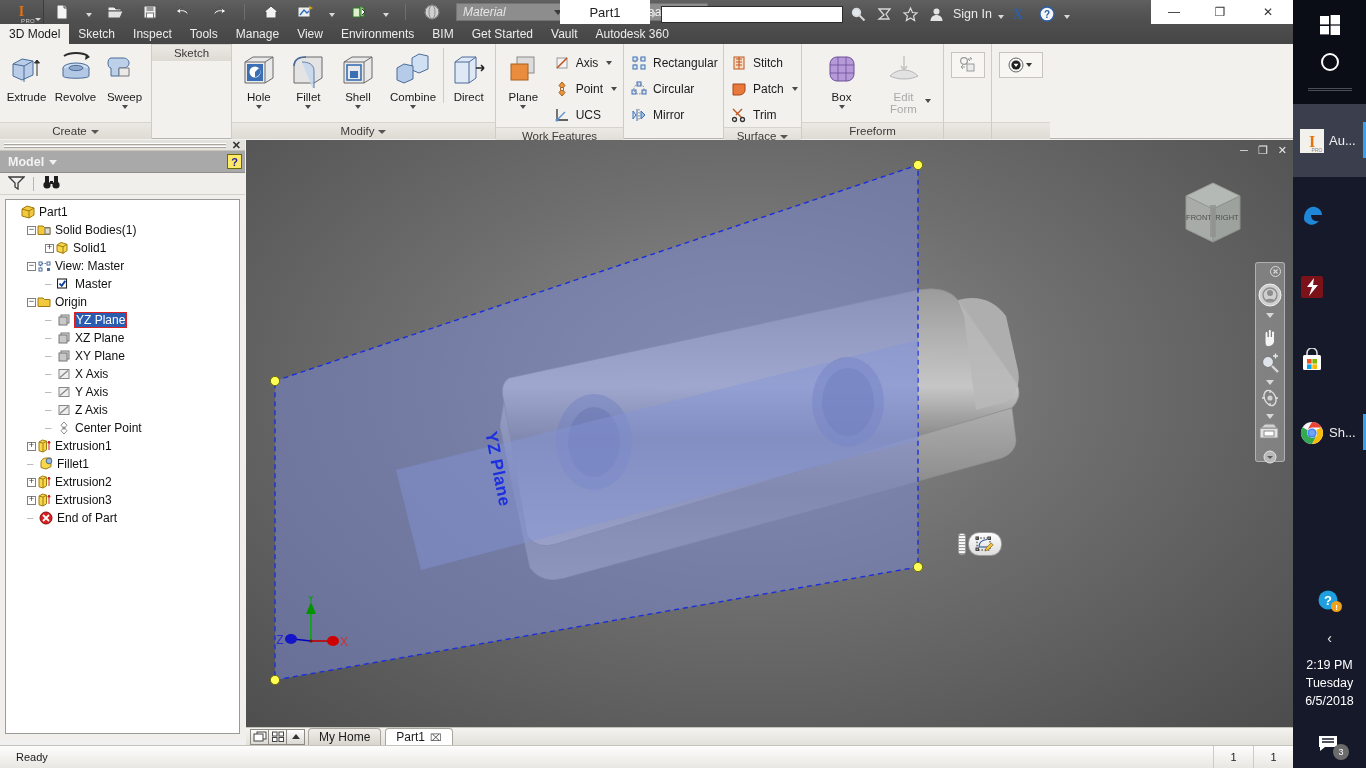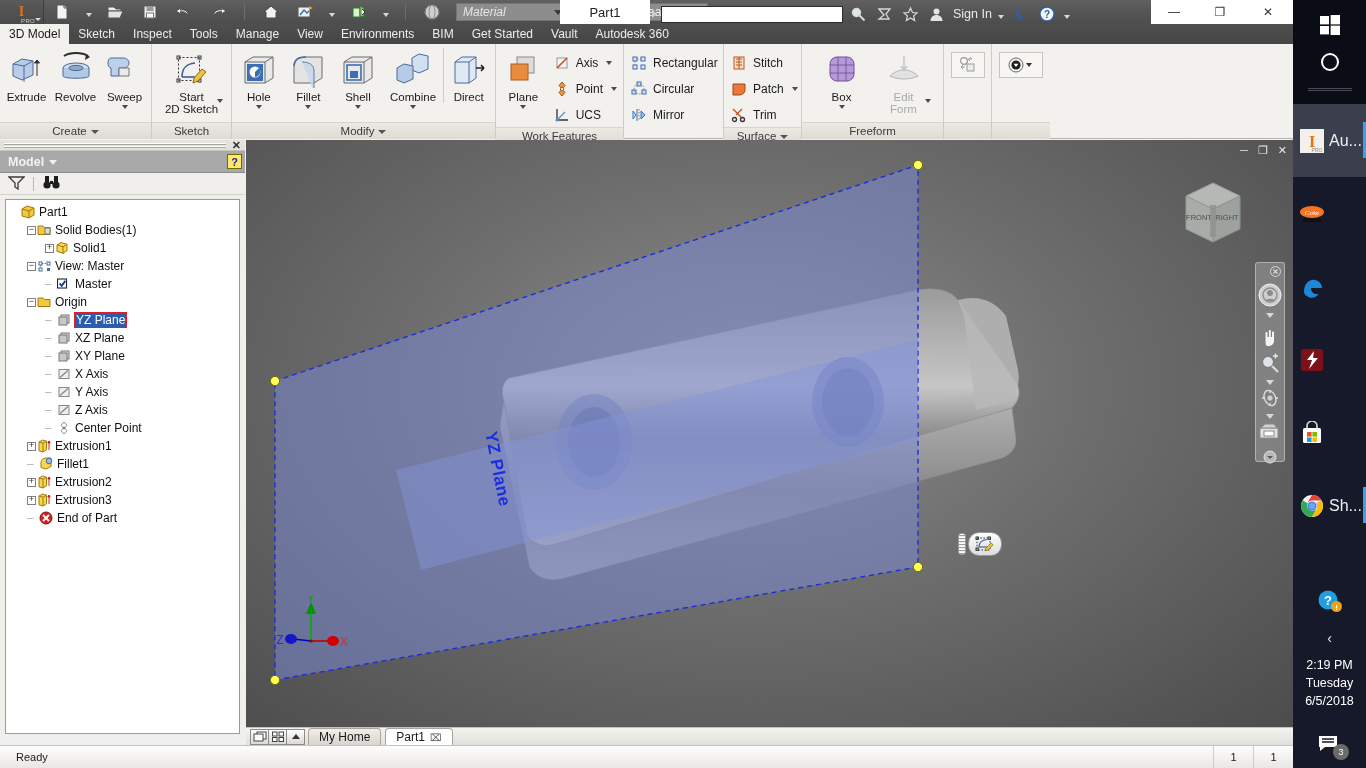--- a/index.html
+++ b/index.html
@@ -182,21 +182,21 @@
   .statusbar .cell { width:40px; text-align:center; border-left:1px solid #cfccc5; height:23px; line-height:23px; }
 
   
   #taskbar { position:absolute; right:0; top:0; width:73px; height:768px; background:#16192a; color:#fff;}
   .tb-top { background:#0a0c16; height:104px; display:flex;flex-direction:column;align-items:center; padding-top:8px;}
   .tb-start { width:40px;height:34px;display:flex;align-items:center;justify-content:center;}
   .tb-cortana { width:40px;height:40px;display:flex;align-items:center;justify-content:center;}
   .tb-divider { width:44px;height:3px; border-top:1px solid #4a4d58; border-bottom:1px solid #4a4d58; margin-top:6px;}
   .tb-item { position:relative; height:73px; display:flex;align-items:center; justify-content:flex-start; padding-left:5px; gap:3px;}
   .tb-item.activeapp { background:#3b3e4d; }
-  .tb-item .tlbl { font-size:16px; color:#f0f0f0; }
+  .tb-item .tlbl { font-size:13px; color:#f0f0f0; }
   .tb-item .runbar { position:absolute; right:0; top:18px; width:3px; height:36px; background:#3aa0e8; }
   .tb-icon { width:28px;height:28px;display:flex;align-items:center;justify-content:center;flex:none;}
   .tb-tray { position:absolute; bottom:0; left:0; width:73px; }
   .tb-help { display:flex;align-items:center;justify-content:center;height:44px;}
   .tb-chev { display:flex;align-items:center;justify-content:center;height:28px;color:#e7e7e7;font-size:14px;}
   .tb-clock { text-align:center; font-size:12.5px; line-height:18px; color:#fff; padding:4px 0 10px;}
   .tb-action { display:flex;align-items:center;justify-content:center;height:48px;position:relative;}
   .tb-badge { position:absolute; left:40px; top:24px; width:16px;height:16px;border-radius:50%;
       background:#6b6b6b;color:#fff;font-size:9px;display:flex;align-items:center;justify-content:center;}
 </style>
@@ -414,39 +414,20 @@
             <span class="lb">Sweep</span>
             <span class="dd"></span>
           </div>
         </div>
         <div class="ptitle">
           <span>Create</span><span class="tcaret"></span>
         </div>
       </div>
 
       <div class="panel" style="width:80px;">
-        <div class="body" style="justify-content:center;">
-          <div class="bigbtn wide" style="position:relative;">
-            <span class="ic">
-              <svg width="40" height="36" viewBox="0 0 40 36">
-                  <rect x="5" y="4" width="3" height="3" fill="#fff" stroke="#333"></rect>
-                  <rect x="26" y="4" width="3" height="3" fill="#fff" stroke="#333"></rect>
-                  <rect x="5" y="27" width="3" height="3" fill="#fff" stroke="#333"></rect>
-                  <rect x="26" y="27" width="3" height="3" fill="#fff" stroke="#333"></rect>
-                  <path d="M6.5 5.5h21v23h-21z" fill="none" stroke="#333" stroke-dasharray="2 2"></path>
-                  <path d="M10 25c0-9 4-13 13-14" fill="none" stroke="#3a5f9b" stroke-width="1.6"></path>
-                  <path d="M10 25h17" stroke="#3a5f9b" stroke-width="1.6"></path>
-                  <path d="M22 26l8-9 4 3-8 9-5 2z" fill="#f0c040" stroke="#8a6a10"></path>
-                </svg>
-            </span>
-            <span class="lb" style="white-space:pre-line">Start
-2D Sketch</span>
-            <span class="dd" style="position:absolute;right:2px;bottom:12px;"></span>
-          </div>
-        </div>
         <div class="ptitle">
           <span>Sketch</span>
         </div>
       </div>
 
       <div class="panel" style="width:264px;">
         <div class="body">
           <div class="bigbtn">
             <span class="ic">
               <svg width="40" height="36" viewBox="0 0 40 36">
@@ -1144,29 +1125,20 @@
               <rect x="1" y="1" width="24" height="24" fill="#f3f1ec" stroke="#cfcb c2"></rect>
               <text x="13" y="19" text-anchor="middle" font-family="Liberation Serif, serif" font-size="16" font-weight="bold" fill="#e8710a">I</text>
               <text x="18" y="24" text-anchor="middle" font-family="Liberation Sans, sans-serif" font-size="5" fill="#888">PRO</text>
             </svg>
           </span>
           <span class="tlbl">Au...</span>
           <span class="runbar"></span>
         </div>
         <div class="tb-item">
           <span class="tb-icon">
-            <svg width="26" height="20" viewBox="0 0 26 20">
-              <ellipse cx="13" cy="8" rx="12" ry="6" fill="#f47521"></ellipse>
-              <text x="13" y="11" text-anchor="middle" font-family="Liberation Serif, serif" font-size="7" fill="#fff" font-style="italic">Coke</text>
-              <rect x="4" y="14" width="18" height="4" fill="#111"></rect>
-            </svg>
-          </span>
-        </div>
-        <div class="tb-item">
-          <span class="tb-icon">
             <svg width="26" height="26" viewBox="0 0 26 26">
               <path d="M5 18c0-9 6-13 11-12 5 1 7 5 7 8h-11c0 4 3 7 8 6-3 4-9 5-12 2-2-1-3-2.5-3-4z" fill="#1f87d8"></path>
             </svg>
           </span>
         </div>
         <div class="tb-item">
           <span class="tb-icon">
             <svg width="24" height="24" viewBox="0 0 24 24">
               <rect x="1" y="1" width="22" height="22" rx="2" fill="#7c1219"></rect>
               <path d="M14 3l-7 9h5l-3 9 9-11h-5z" fill="#fff"></path>

